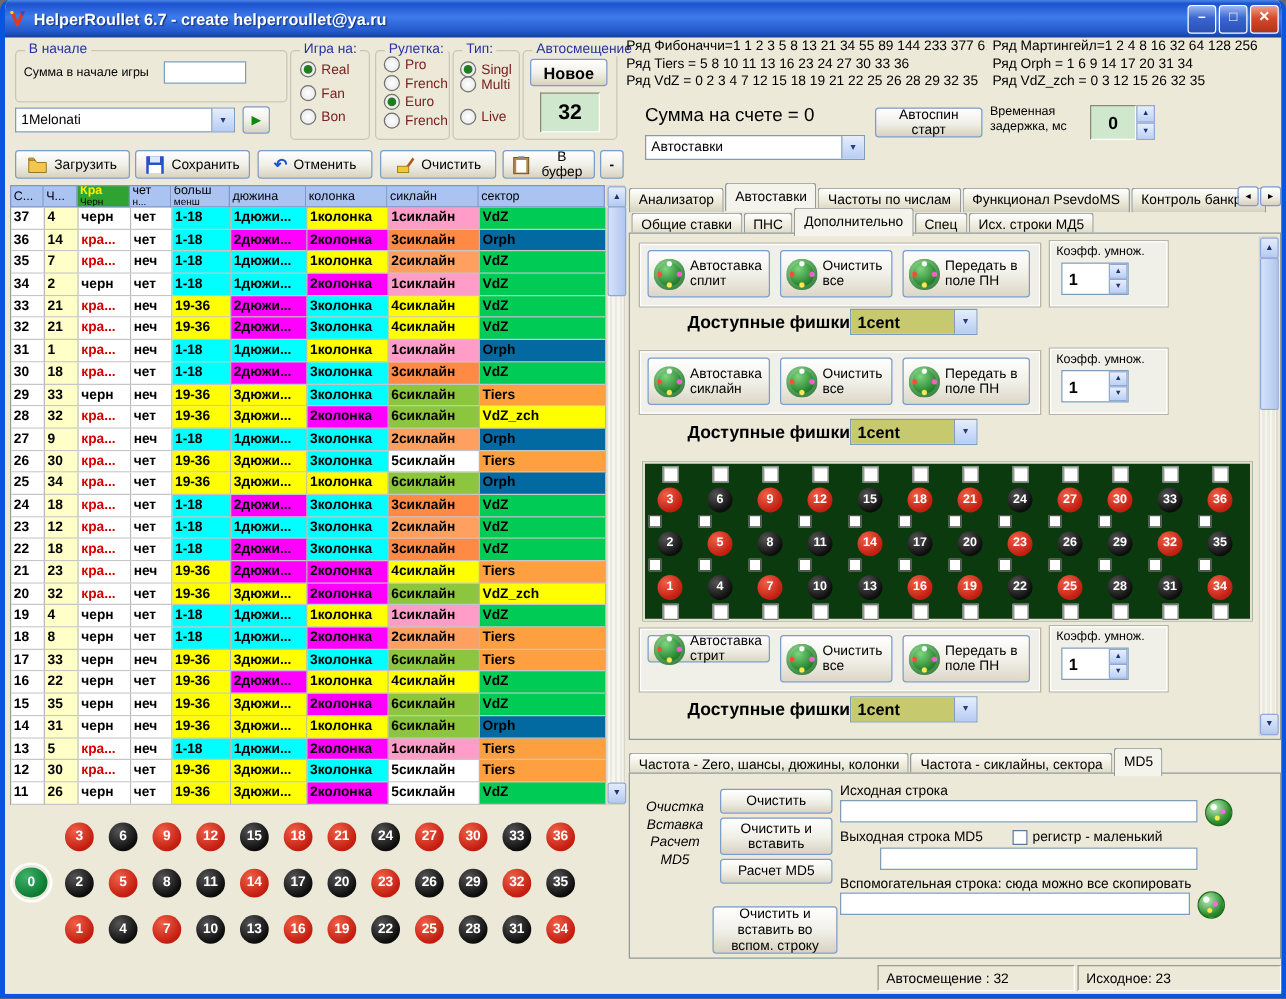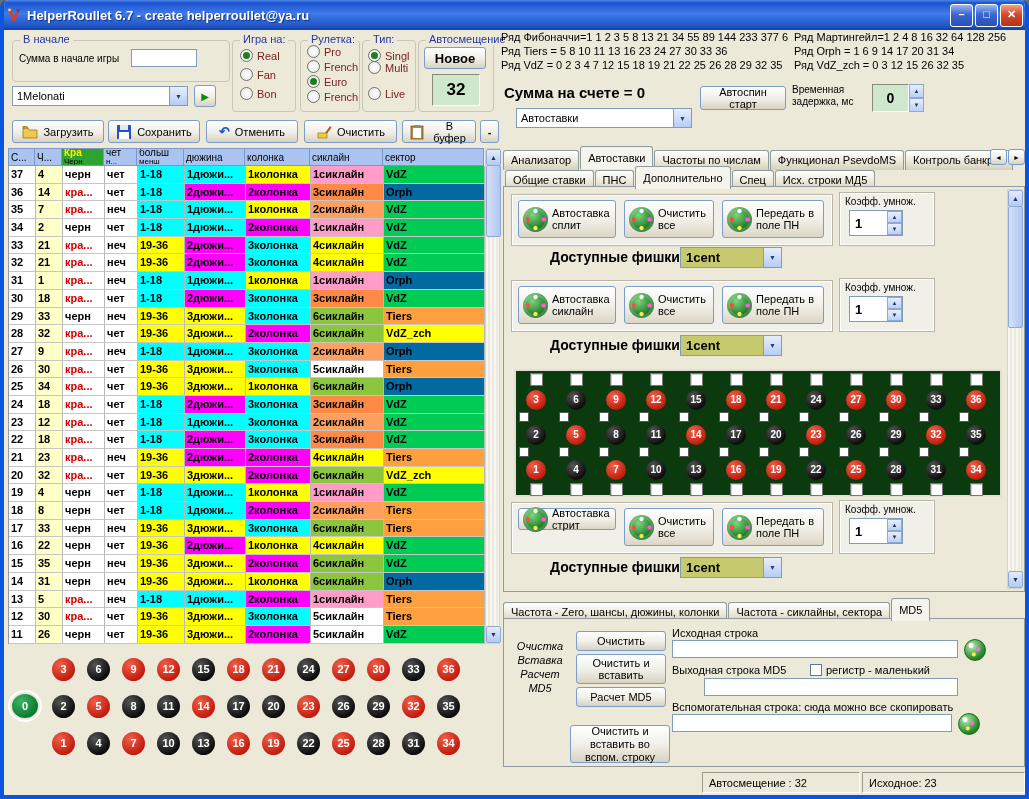--- a/index.html
+++ b/index.html
@@ -209,21 +209,21 @@
   <div style="position:absolute;left:497px;top:31px;width:288px;">
     <div class="infoline">Ряд Фибоначчи=1 1 2 3 5 8 13 21 34 55 89 144 233 377 610</div>
     <div class="infoline">Ряд Tiers = 5 8 10 11 13 16 23 24 27 30 33 36</div>
     <div class="infoline">Ряд VdZ = 0 2 3 4 7 12 15 18 19 21 22 25 26 28 29 32 35</div>
   </div>
   <div style="position:absolute;left:790px;top:31px;width:233px;">
     <div class="infoline">Ряд Мартингейл=1 2 4 8 16 32 64 128 256</div>
     <div class="infoline">Ряд Orph = 1 6 9 14 17 20 31 34</div>
     <div class="infoline">Ряд VdZ_zch = 0 3 12 15 26 32 35</div>
   </div>
-  <div style="position:absolute;left:500px;top:84px;font-size:15px;font-weight:bold;">Сумма на счете = 0</div>
+  <div style="position:absolute;left:512px;top:84px;font-size:15px;font-weight:normal;">Сумма на счете = 0</div>
   <button class="xpbtn" style="left:696px;top:86px;width:86px;height:24px;">Автоспин старт</button>
   <div style="position:absolute;left:788px;top:84px;width:80px;font-size:10px;line-height:12px;">Временная задержка, мс</div>
   <div style="position:absolute;left:868px;top:84px;width:52px;height:28px;display:flex;">
     <div class="greenbox" style="flex:1;font-size:14px;">0</div>
     <div class="spincol">
         <div class="sb">▲</div>
         <div class="sb">▼</div>
       </div>
   </div>
   <div class="combo" style="left:512px;top:108px;width:176px;height:20px;">

